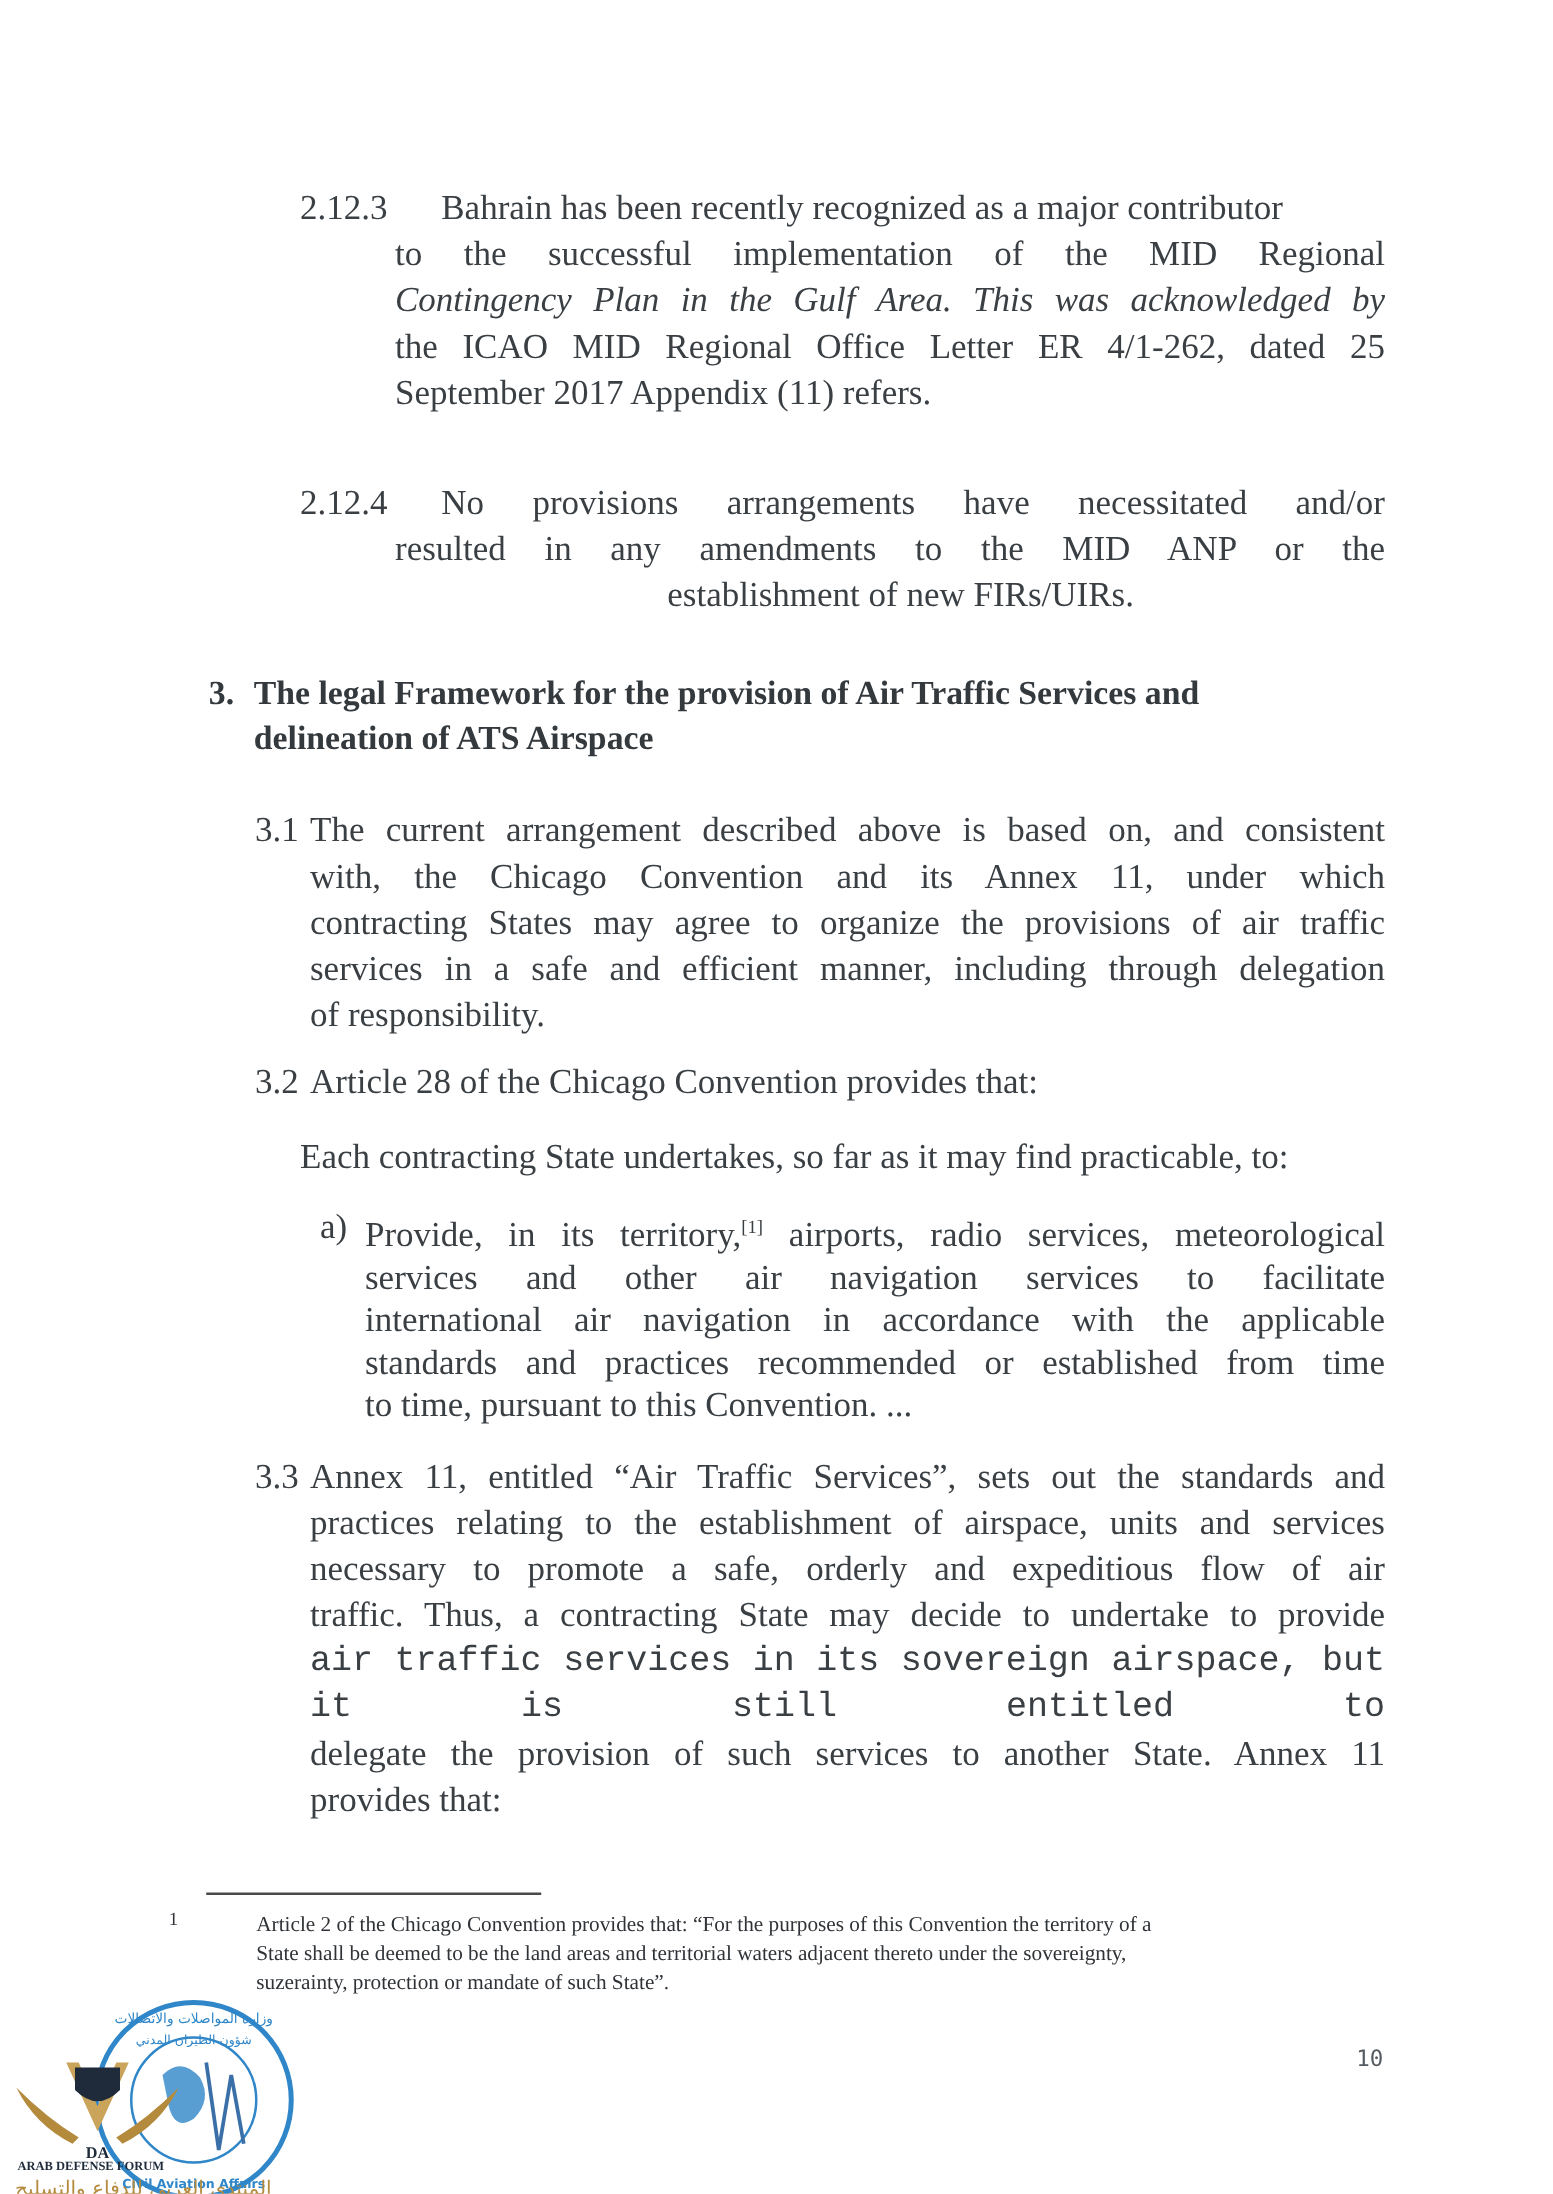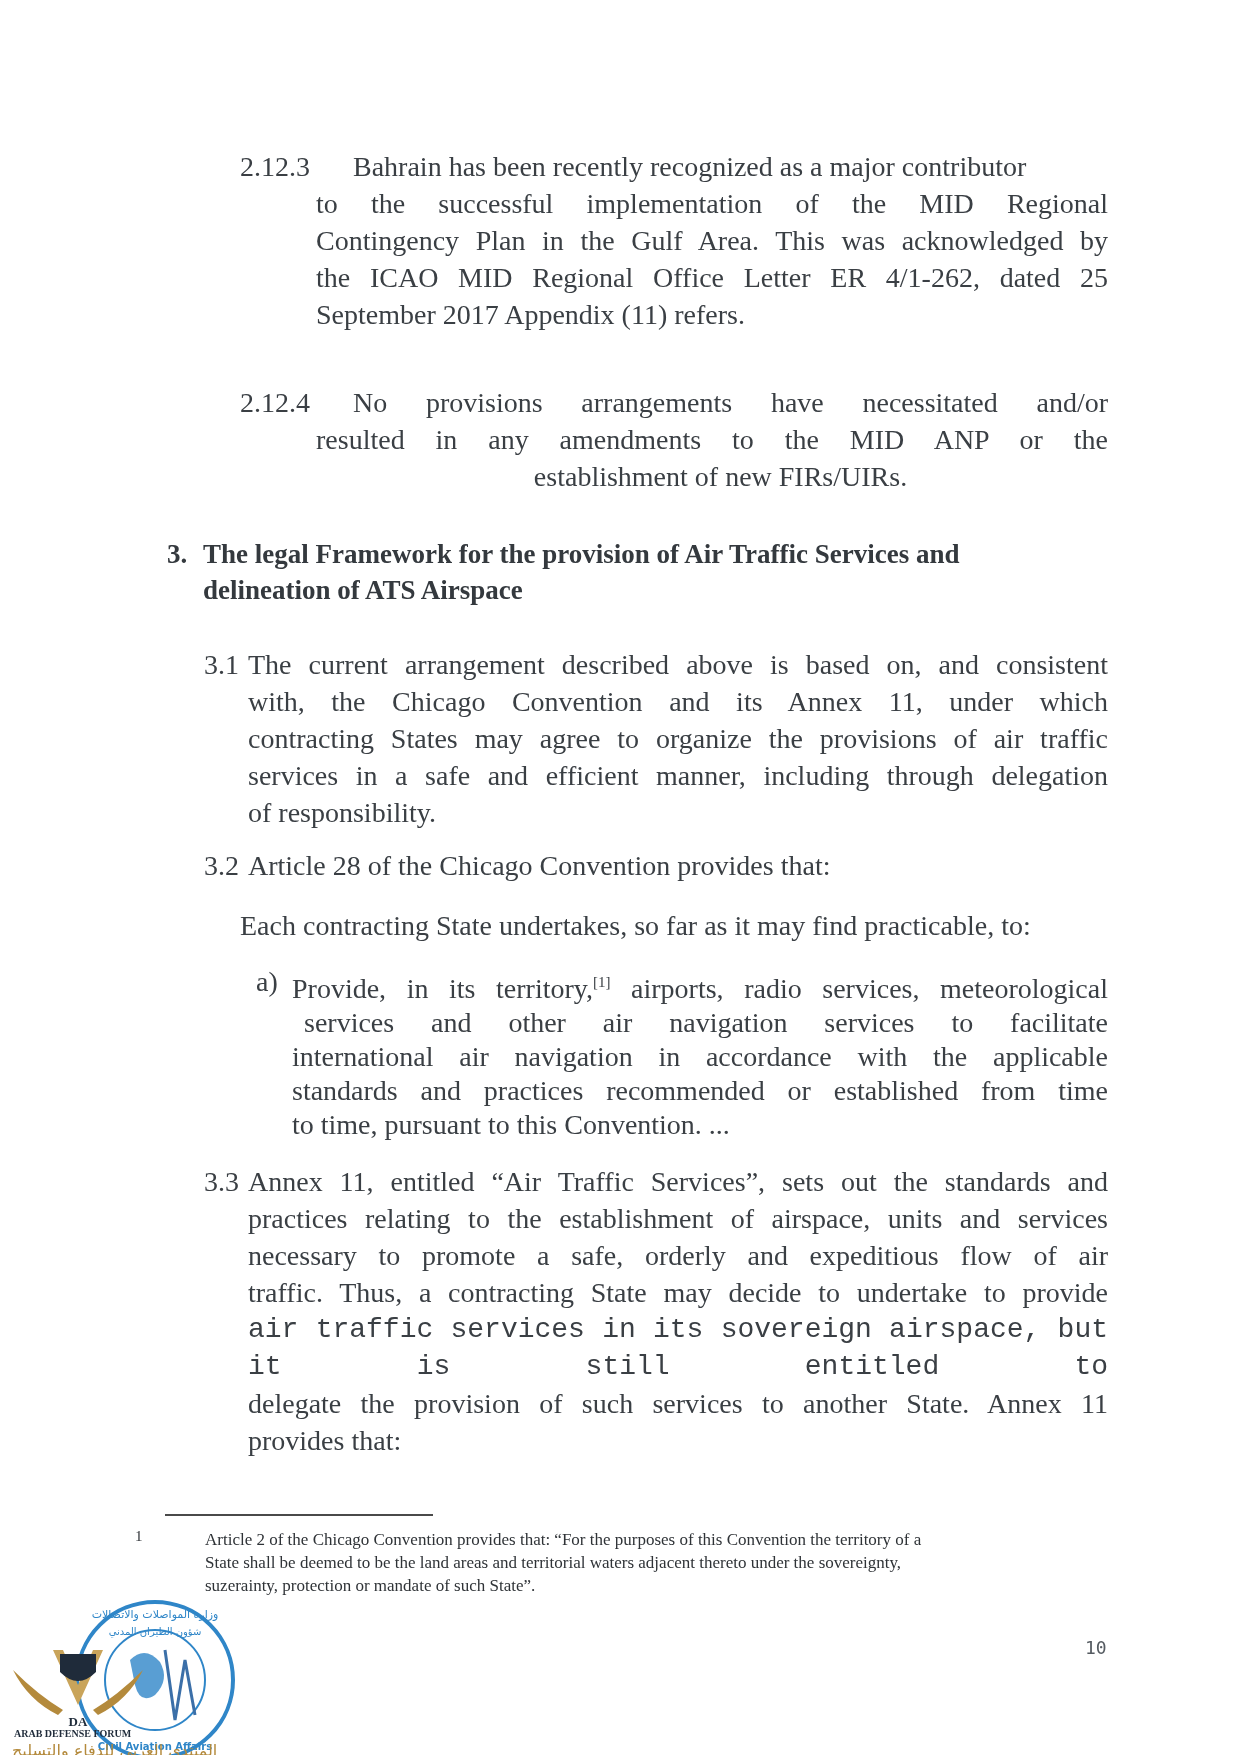--- a/index.html
+++ b/index.html
@@ -25,21 +25,21 @@
 </head>
 <body>
 
 <div class="page">
 
   <div class="para" style="left:316px; top:148px; width:792px;">
     <span class="num" style="left:-76px;">2.12.3</span>
     <div class="block" style="text-indent:0; padding-left:0;">
       <div style="text-align:left; padding-left:37px;">Bahrain has been recently recognized as a major contributor</div>
       <div style="text-align:justify; text-align-last:justify;">to the successful implementation of the MID Regional</div>
-      <div style="text-align:justify; text-align-last:justify;">Contingency Plan in the Gulf Area. This was acknowledged by</div>
+      <div style="text-align:justify; text-align-last:justify;font-style:italic;">Contingency Plan in the Gulf Area. This was acknowledged by</div>
       <div style="text-align:justify; text-align-last:justify;">the ICAO MID Regional Office Letter ER 4/1-262, dated 25</div>
       <div style="text-align:left;">September 2017 Appendix (11) refers.</div>
     </div>
   </div>
 
   <div class="para" style="left:316px; top:384px; width:792px;">
     <span class="num" style="left:-76px;">2.12.4</span>
     <div style="text-align:justify; text-align-last:justify; padding-left:37px;">No provisions arrangements have necessitated and/or</div>
     <div style="text-align:justify; text-align-last:justify;">resulted in any amendments to the MID ANP or the</div>
     <div style="text-align:center;margin-left:17px;">establishment of new FIRs/UIRs.</div>
@@ -67,21 +67,21 @@
 
   <div class="para" style="left:240px; top:907px; width:868px;">
     <div style="text-align:left;">Each contracting State undertakes, so far as it may find practicable, to:</div>
   </div>
 
   <div class="para" style="left:292px; top:965px; width:816px; line-height:34px;">
     <span class="num" style="left:-36px;">a)</span>
     <div style="text-align:justify; text-align-last:justify;">
       <span>Provide, in its territory,</span><span class="sup">[1]</span><span> airports, radio services, meteorological</span>
     </div>
-    <div style="text-align:justify; text-align-last:justify;margin-left:12px;">services and other air navigation services to facilitate</div>
+    <div style="text-align:justify; text-align-last:justify;">services and other air navigation services to facilitate</div>
     <div style="text-align:justify; text-align-last:justify;">international air navigation in accordance with the applicable</div>
     <div style="text-align:justify; text-align-last:justify;">standards and practices recommended or established from time</div>
     <div style="text-align:left;">to time, pursuant to this Convention. ...</div>
   </div>
 
   <div class="para" style="left:248px; top:1163px; width:860px;">
     <span class="num" style="left:-44px;">3.3</span>
     <div style="text-align:justify; text-align-last:justify;">Annex 11, entitled “Air Traffic Services”, sets out the standards and</div>
     <div style="text-align:justify; text-align-last:justify;">practices relating to the establishment of airspace, units and services</div>
     <div style="text-align:justify; text-align-last:justify;">necessary to promote a safe, orderly and expeditious flow of air</div>

